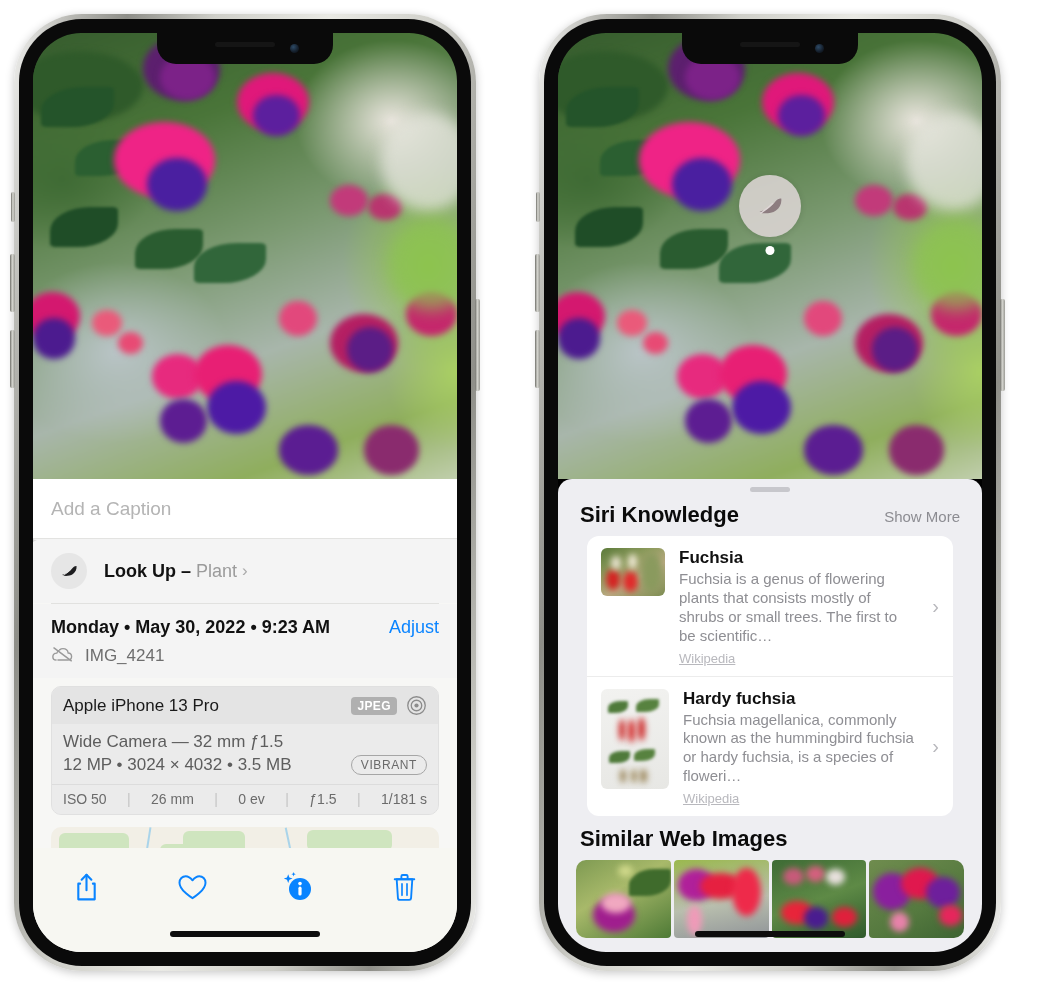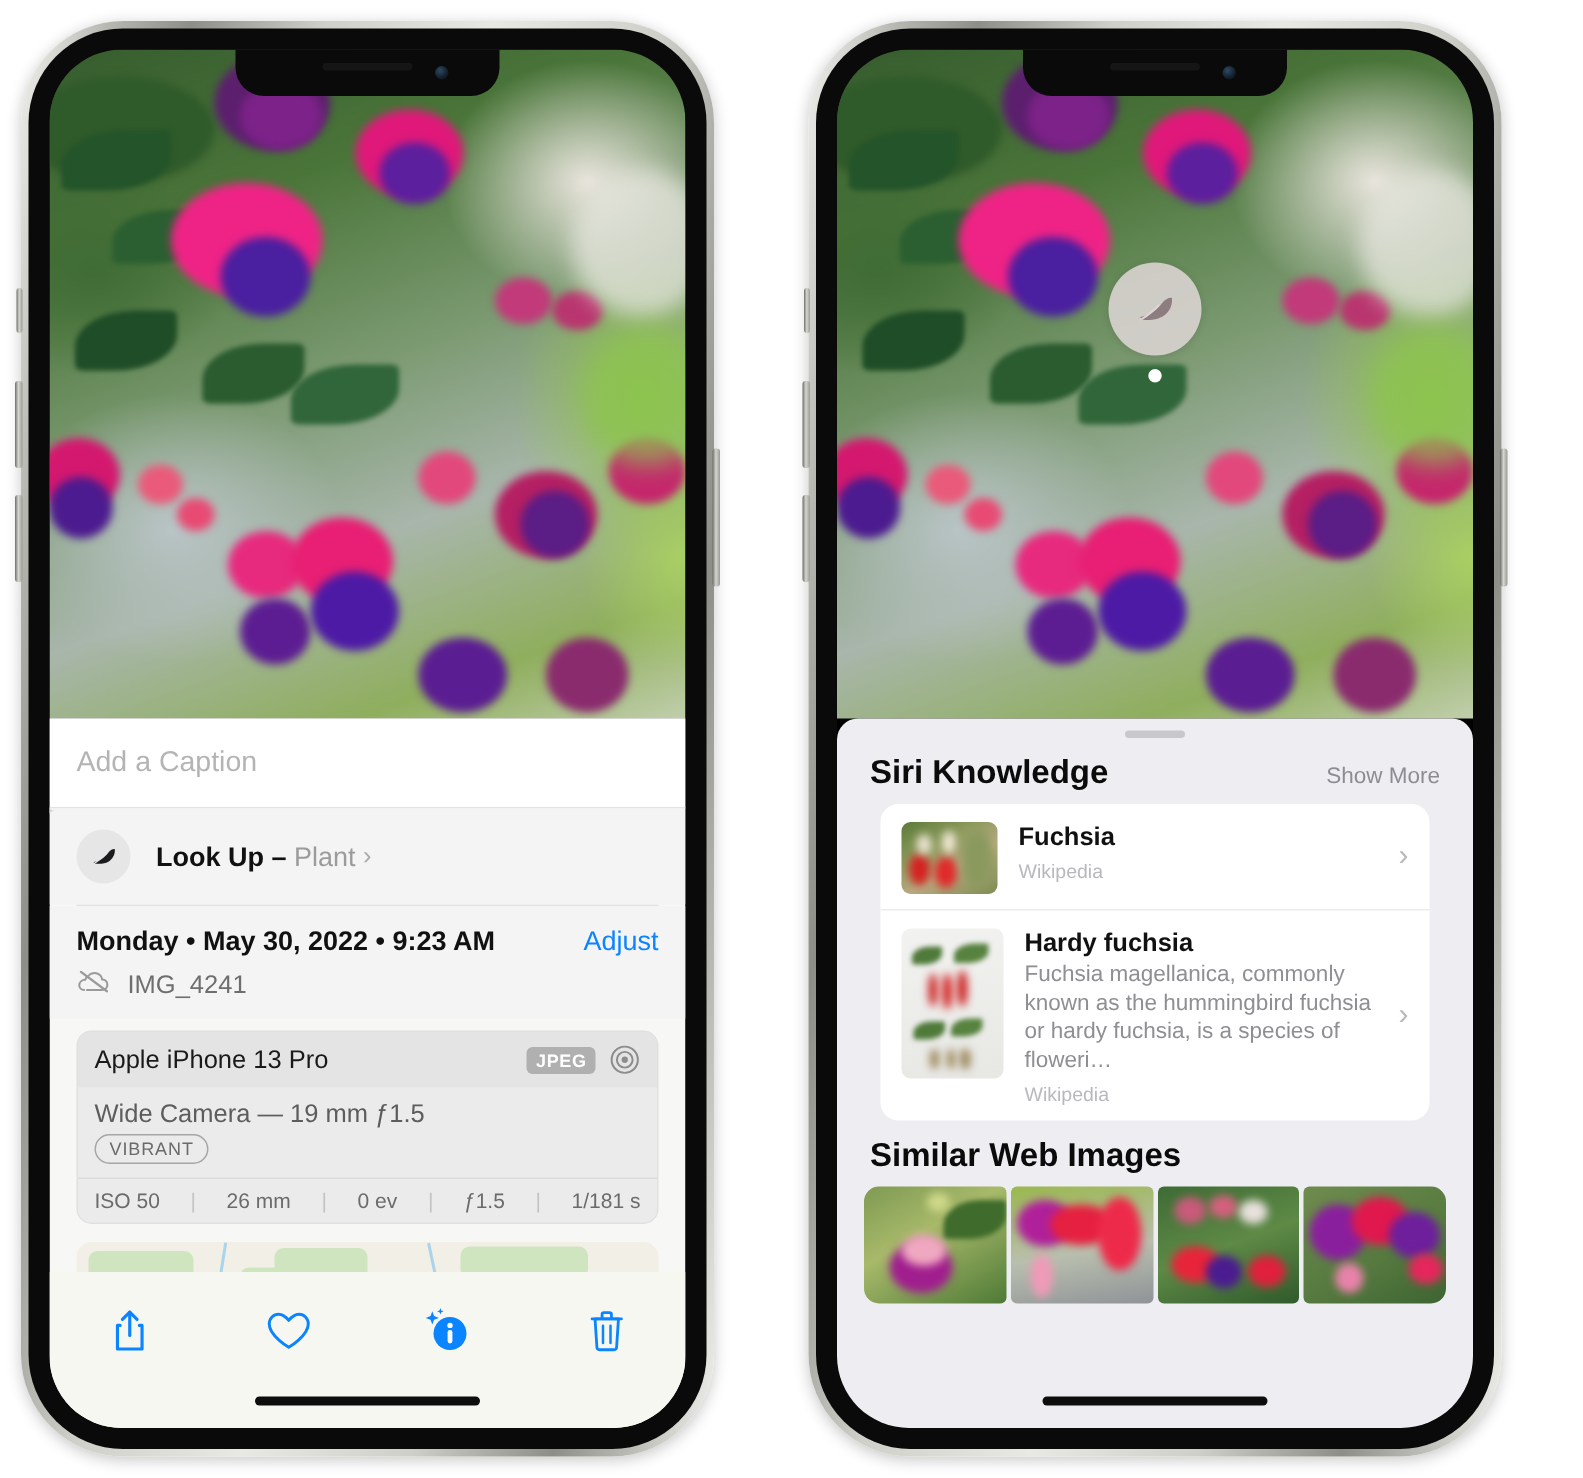--- a/index.html
+++ b/index.html
@@ -190,21 +190,21 @@
   .sec-action { font-size: 15px; color: #8c8c92; }
   .kn-card { margin: 0 29px; background: #fff; border-radius: 12px; overflow: hidden; }
   .kn-row { display: flex; padding: 12px 14px 10px; position: relative; }
   .kn-row + .kn-row { border-top: 1px solid #ececec; }
   .kn-thumb { flex: 0 0 auto; border-radius: 6px; overflow: hidden; position: relative; }
   .kn-thumb.t1 { width: 64px; height: 48px; background: linear-gradient(150deg,#5b7a3a,#8f9c5e 35%,#b9a981 60%,#7d8d52); }
   .kn-thumb.t2 { width: 68px; height: 100px; background: linear-gradient(170deg,#f2f2f0,#e7e7e4); }
   .kn-text { margin-left: 14px; flex: 1 1 auto; padding-right: 22px; }
   .kn-title { font-size: 17px; font-weight: bold; color: #111; }
   .kn-desc { font-size: 15px; color: #8e8e93; line-height: 1.26; margin-top: 2px; }
-  .kn-src { font-size: 13px; color: #b8b8bd; margin-top: 5px; }
+  .kn-src { font-size: 13px; color: #b8b8bd; margin-top: 5px; text-decoration: underline; }
   .kn-chev { position: absolute; right: 14px; top: 50%; transform: translateY(-50%); color: #b8b8bd; font-size: 20px; }
   .sim-strip { display: flex; gap: 3px; padding: 0 18px; margin-top: 2px; }
   .sim-tile { flex: 1 1 0; height: 78px; border-radius: 4px; overflow: hidden; position: relative; }
   .sim-tile:first-child { border-radius: 10px 4px 4px 10px; }
   .sim-tile:last-child { border-radius: 4px 10px 10px 4px; }
 
   .leafmark {
     position: absolute; z-index: 15;
     width: 62px; height: 62px; border-radius: 50%;
     background: rgba(222,214,214,.86);
@@ -312,22 +312,23 @@
               <span class="aperture-ic">
                 <svg width="21" height="21" viewBox="0 0 24 24" aria-hidden="true">
                   <circle cx="12" cy="12" r="10" stroke="#8c8c8c" stroke-width="1.5" fill="none"></circle>
                   <circle cx="12" cy="12" r="6" stroke="#8c8c8c" stroke-width="1.5" fill="none"></circle>
                   <circle cx="12" cy="12" r="2.4" fill="#8c8c8c"></circle>
                 </svg>
               </span>
             </span>
           </div>
           <div class="exif-body">
-            <div class="exif-lens">Wide Camera — 19 mm ƒ1.5</div>
+            <div class="exif-lens">Wide Camera — 32 mm ƒ1.5</div>
             <div class="exif-row2">
+              <span class="exif-size">12 MP • 3024 × 4032 • 3.5 MB</span>
               <span class="chip-vibrant">VIBRANT</span>
             </div>
           </div>
           <div class="exif-foot">
             <span class="v">ISO 50</span>
             <span class="sep">|</span>
             <span class="v">26 mm</span>
             <span class="sep">|</span>
             <span class="v">0 ev</span>
             <span class="sep">|</span>
@@ -456,20 +457,21 @@
           <div class="kn-row">
             <span class="kn-thumb t1">
               <span class="blob" style="left:8%;top:44%;width:22%;height:44%;background:#d52222;"></span>
               <span class="blob" style="left:34%;top:48%;width:24%;height:44%;background:#e02a2a;"></span>
               <span class="blob" style="left:16%;top:16%;width:16%;height:30%;background:#e8e2cf;"></span>
               <span class="blob" style="left:42%;top:12%;width:14%;height:32%;background:#efe8d4;"></span>
               <span class="blob" style="left:62%;top:10%;width:34%;height:82%;background:#8a9a5e;"></span>
             </span>
             <span class="kn-text">
               <span class="kn-title">Fuchsia</span>
+              <span class="kn-desc" style="display:block">Fuchsia is a genus of flowering plants that consists mostly of shrubs or small trees. The first to be scientific…</span>
               <span class="kn-src" style="display:block">Wikipedia</span>
             </span>
             <span class="kn-chev">›</span>
           </div>
 
           <div class="kn-row">
             <span class="kn-thumb t2">
               <span class="leafb" style="left:10%;top:12%;width:30%;height:12%;background:#4f7a3a;"></span>
               <span class="leafb" style="left:52%;top:10%;width:34%;height:13%;background:#57823f;"></span>
               <span class="blob" style="left:26%;top:30%;width:10%;height:22%;background:#cc2020;"></span>

